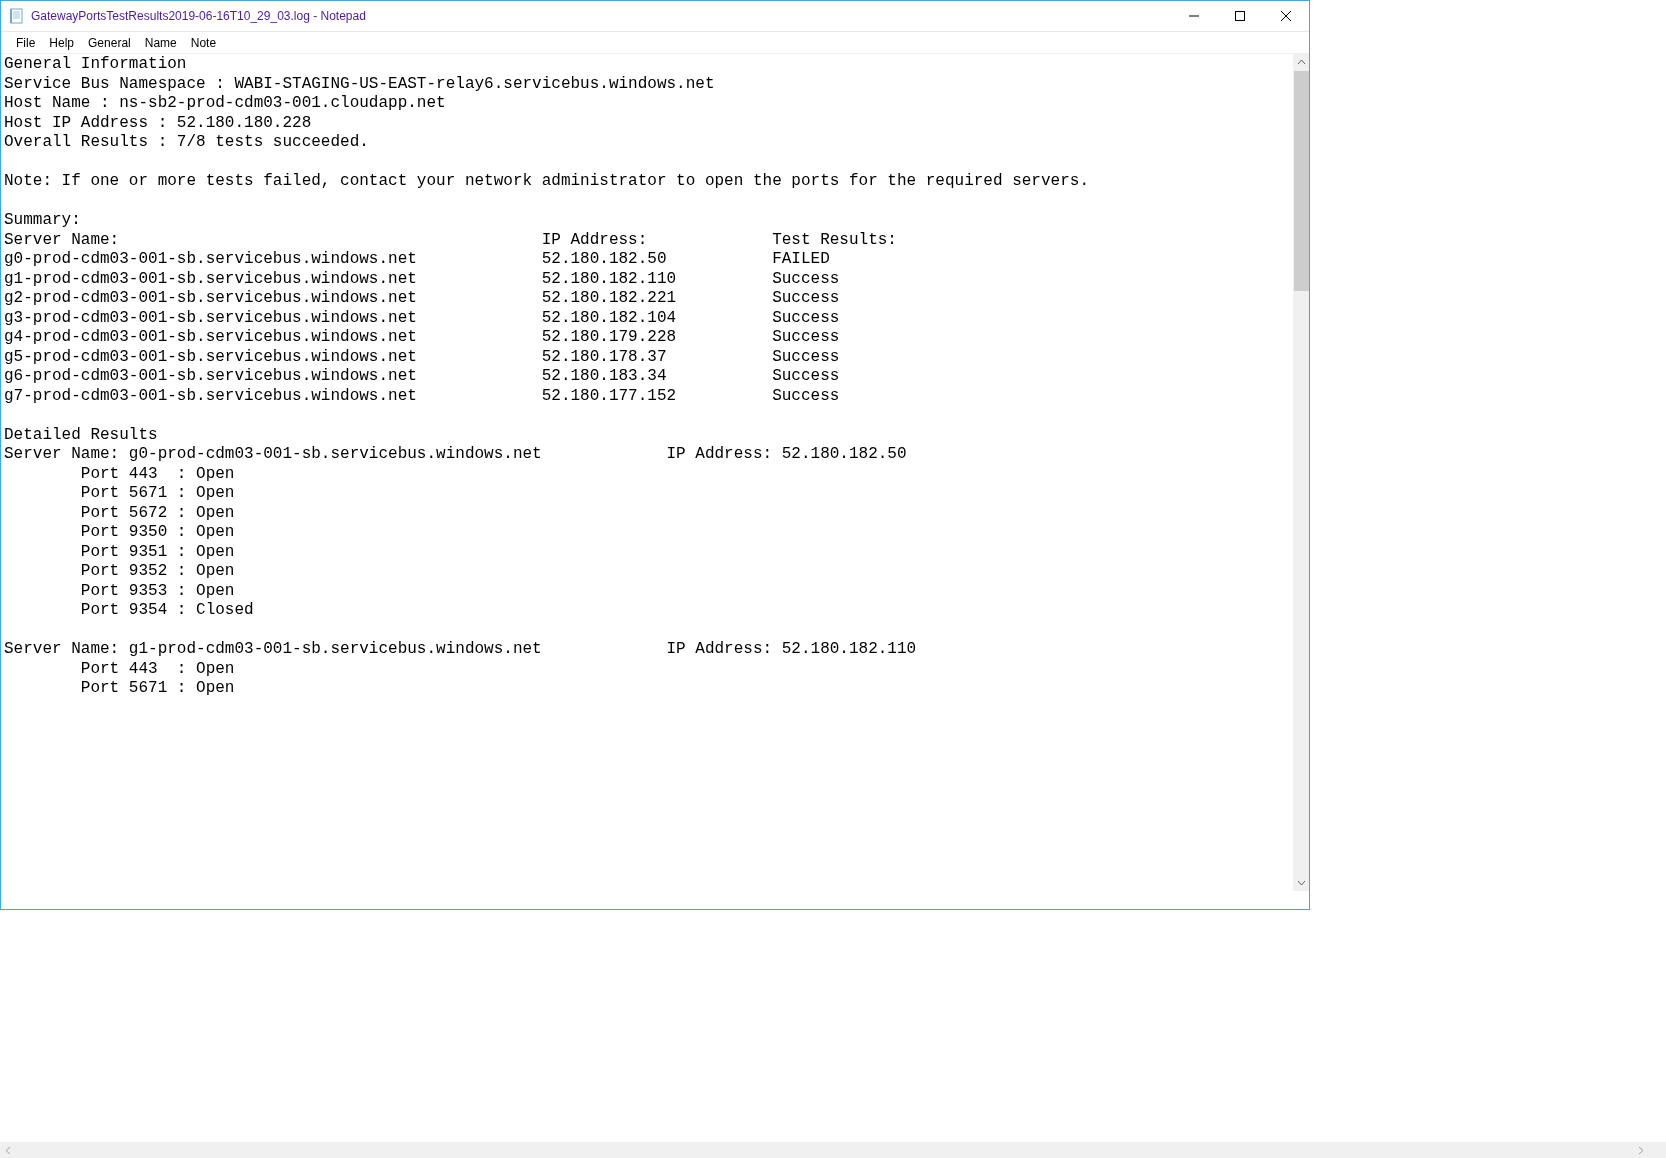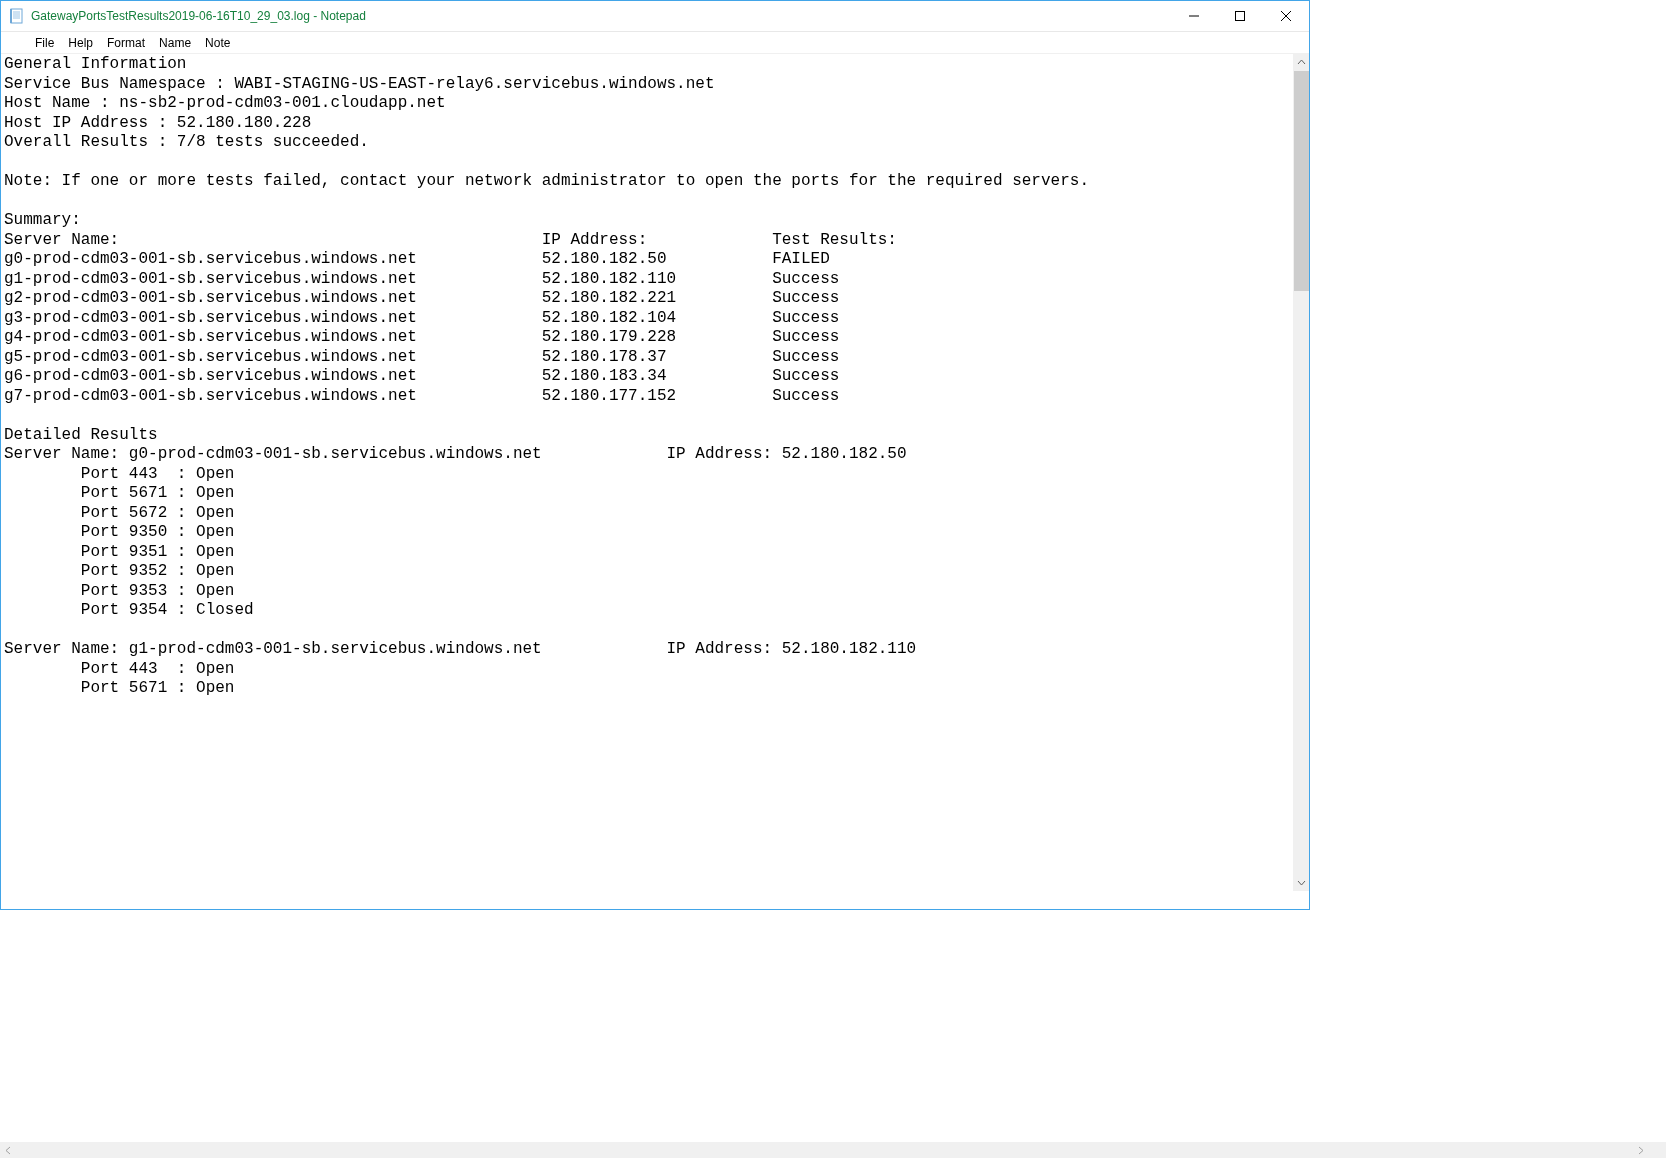--- a/index.html
+++ b/index.html
@@ -21,21 +21,21 @@
     .titlebar-icon {
       width: 16px;
       height: 16px;
       margin: 0 6px 0 8px;
       display: flex;
       align-items: center;
       justify-content: center;
     }
     .titlebar-title {
       font-size: 12px;
-      color: #15803d;
+      color: #4c1d95;
       flex: 1;
     }
     .titlebar-controls {
       display: flex;
       height: 100%;
     }
     .titlebar-btn {
       width: 46px;
       height: 100%;
       display: flex;
@@ -46,21 +46,20 @@
     }
     .titlebar-btn svg { display:block; }
     .menubar {
       height: 21px;
       display: flex;
       align-items: center;
       padding: 0 8px;
       font-size: 12px;
       color: #000;
       background:#fff;
-      margin-left:19px;
     }
     .menubar-item {
       padding: 2px 7px;
     }
     .content-wrap {
       position: relative;
       border-top: 1px solid #f0f0f0;
       height: calc(100% - 31px - 21px - 18px);
       overflow:hidden;
     }
@@ -145,21 +144,21 @@
           <line x1="0" y1="0" x2="10" y2="10" stroke="#000" stroke-width="1"></line>
           <line x1="10" y1="0" x2="0" y2="10" stroke="#000" stroke-width="1"></line>
         </svg>
     </div>
   </div>
 </div>
 
 <div class="menubar">
   <div class="menubar-item">File</div>
   <div class="menubar-item">Help</div>
-  <div class="menubar-item">Format</div>
+  <div class="menubar-item">General</div>
   <div class="menubar-item">Name</div>
   <div class="menubar-item">Note</div>
 </div>
 
 <div class="content-wrap">
   <div class="text-content" id="text-content">General Information
 Service Bus Namespace : WABI-STAGING-US-EAST-relay6.servicebus.windows.net
 Host Name : ns-sb2-prod-cdm03-001.cloudapp.net
 Host IP Address : 52.180.180.228
 Overall Results : 7/8 tests succeeded.

